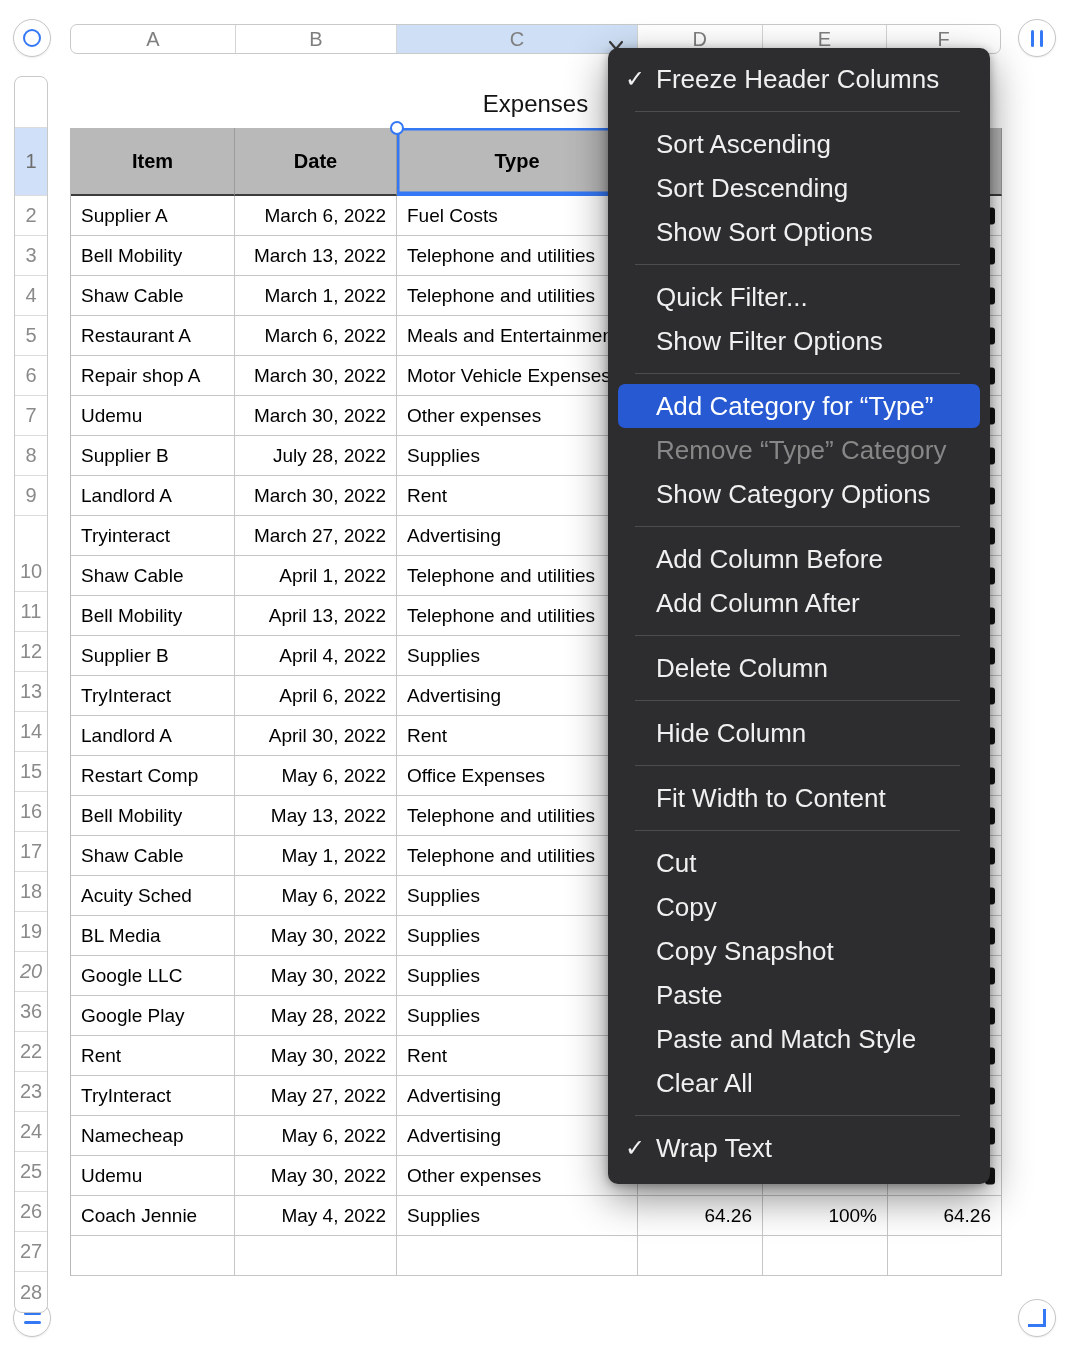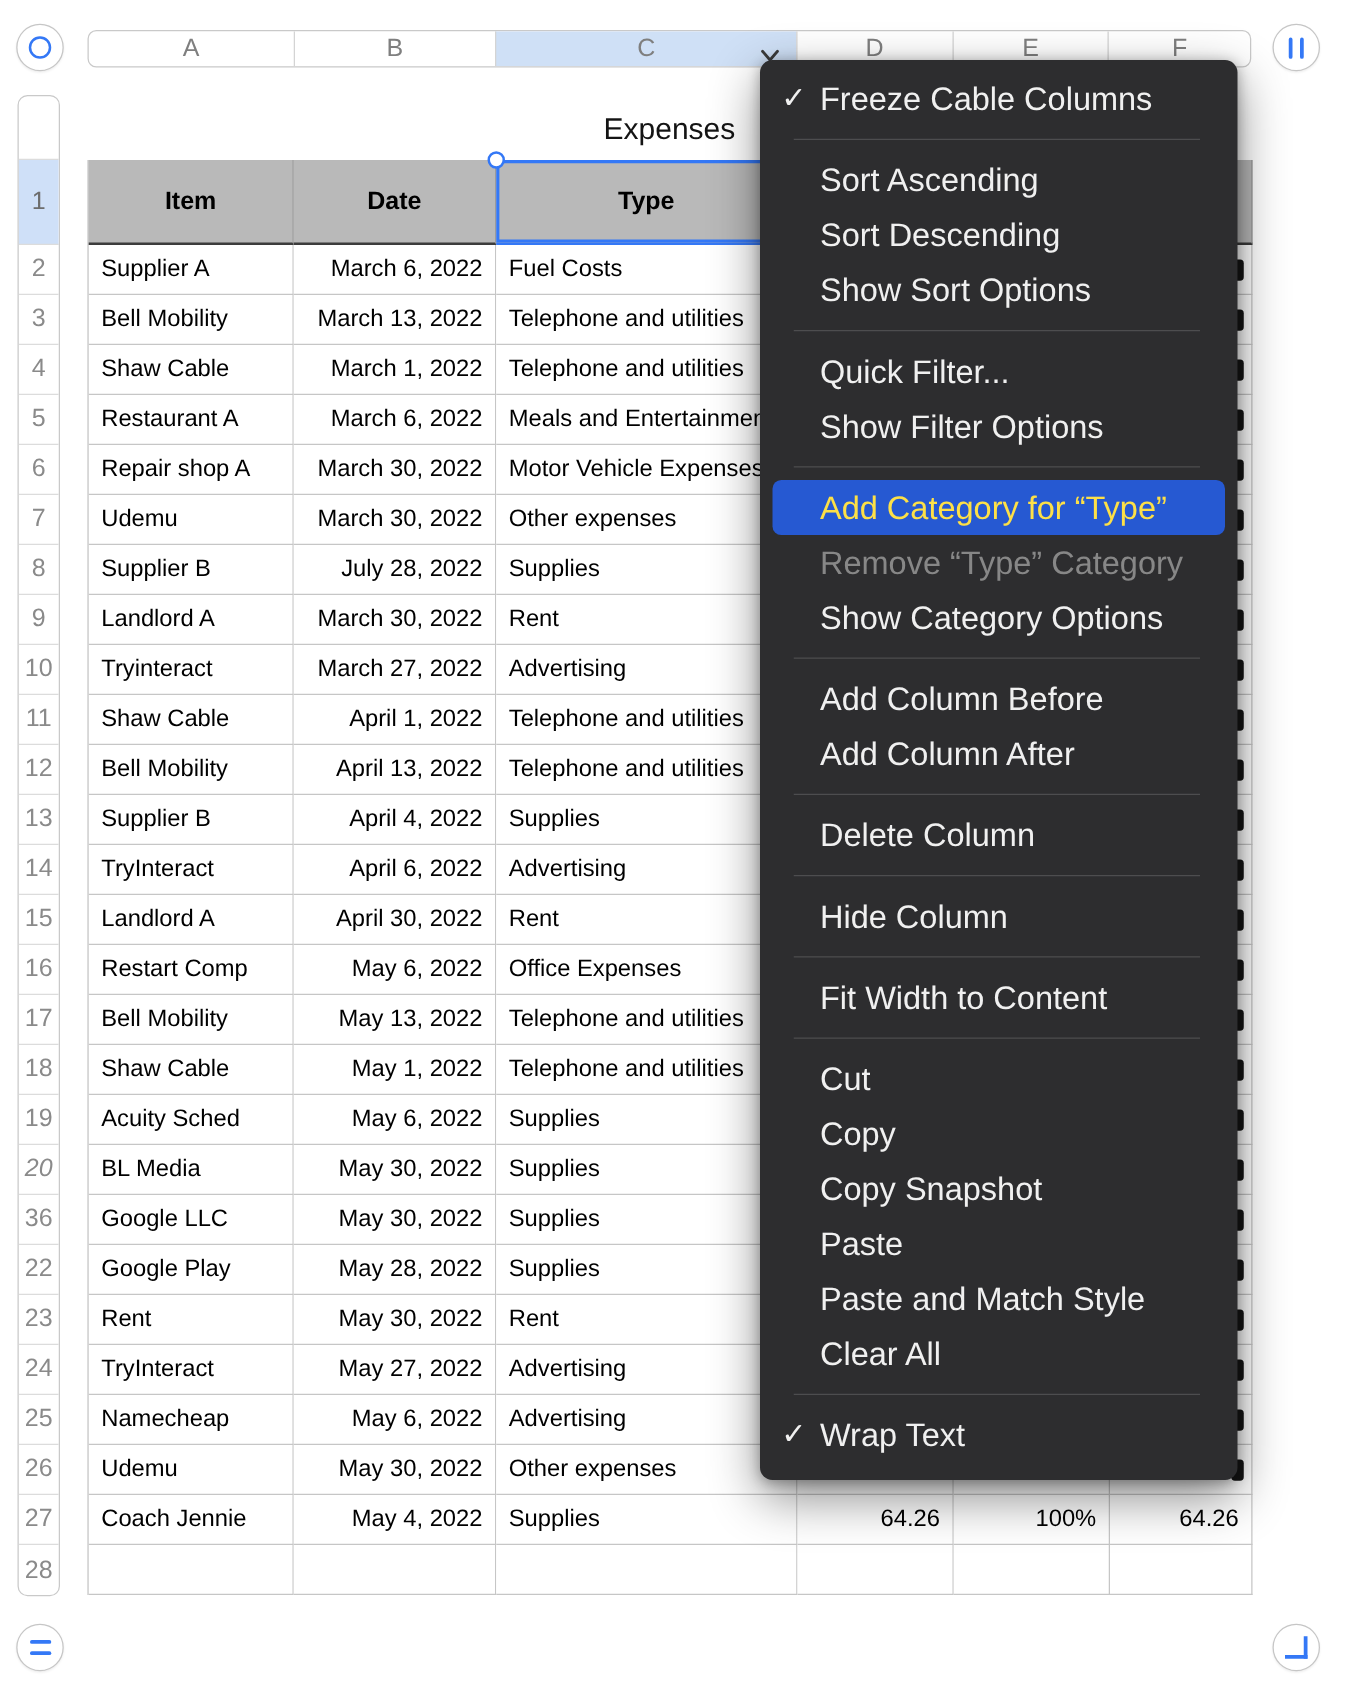--- a/index.html
+++ b/index.html
@@ -71,21 +71,21 @@
   }
   
   .menu{
     position:absolute;left:608px;top:48px;width:382px;box-sizing:border-box;z-index:10;
     background:#2d2d2f;border-radius:10px;padding:9px 0 14px 0;
     box-shadow:0 14px 40px rgba(0,0,0,.45), 0 2px 10px rgba(0,0,0,.3);
     font-size:26px;color:#f0f0f0;
   }
   .mi{position:relative;height:44px;line-height:44px;padding-left:48px;white-space:nowrap;}
   .mi .check{position:absolute;left:17px;top:0;font-size:24px;}
-  .mi.highlight{margin:0 10px;padding-left:38px;border-radius:7px;background:#2659d2;color:#fde047;}
+  .mi.highlight{margin:0 10px;padding-left:38px;border-radius:7px;background:#2659d2;color:#ffffff;}
   .mi.disabled{color:#878787;}
   .msep{height:1px;background:#4d4d4f;margin:10px 30px 10px 27px;}
 </style>
 </head>
 <body>
 
 <div id="canvas">
 
   <div class="handle" style="left:13px;top:19px;">
     <div class="inner-circle"></div>
@@ -134,21 +134,21 @@
       <div class="row-num" style="height: 51px;"></div>
       <div class="row-num first" style="height: 68px;">1</div>
       <div class="row-num" style="height: 40px;">2</div>
       <div class="row-num" style="height: 40px;">3</div>
       <div class="row-num" style="height: 40px;">4</div>
       <div class="row-num" style="height: 40px;">5</div>
       <div class="row-num" style="height: 40px;">6</div>
       <div class="row-num" style="height: 40px;">7</div>
       <div class="row-num" style="height: 40px;">8</div>
       <div class="row-num" style="height: 40px;">9</div>
-      <div class="row-num" style="height: 40px;">10</div>
+      <div class="row-num" style="height: 40px; margin-top: 36px;">10</div>
       <div class="row-num" style="height: 40px;">11</div>
       <div class="row-num" style="height: 40px;">12</div>
       <div class="row-num" style="height: 40px;">13</div>
       <div class="row-num" style="height: 40px;">14</div>
       <div class="row-num" style="height: 40px;">15</div>
       <div class="row-num" style="height: 40px;">16</div>
       <div class="row-num" style="height: 40px;">17</div>
       <div class="row-num" style="height: 40px;">18</div>
       <div class="row-num" style="height: 40px;">19</div>
       <div class="row-num" style="height: 40px; font-style: italic;">20</div>
@@ -735,21 +735,21 @@
         <div class="tcell ar" style="width: 125px;">
           <span></span>
         </div>
         <div class="tcell ar" style="width: 114px;">
           <span></span>
         </div>
       </div>
     </div>
 
   <div class="menu" id="menu">
-      <div class="mi"><span class="check">✓</span><span>Freeze Cable Columns</span></div>
+      <div class="mi"><span class="check">✓</span><span>Freeze Header Columns</span></div>
       <div class="msep"></div>
       <div class="mi"><span>Sort Ascending</span></div>
       <div class="mi"><span>Sort Descending</span></div>
       <div class="mi"><span>Show Sort Options</span></div>
       <div class="msep"></div>
       <div class="mi"><span>Quick Filter...</span></div>
       <div class="mi"><span>Show Filter Options</span></div>
       <div class="msep"></div>
       <div class="mi highlight"><span>Add Category for “Type”</span></div>
       <div class="mi disabled"><span>Remove “Type” Category</span></div>

